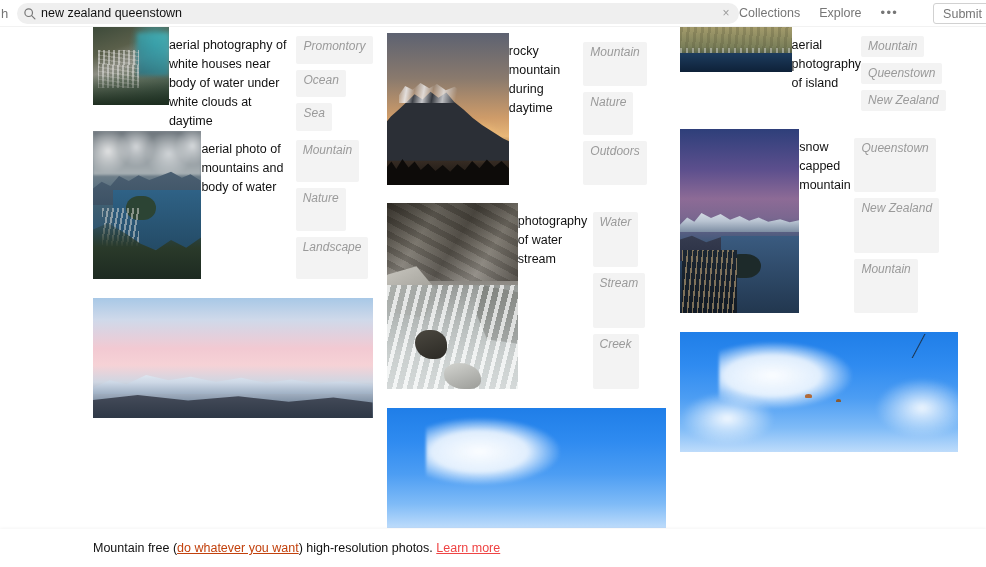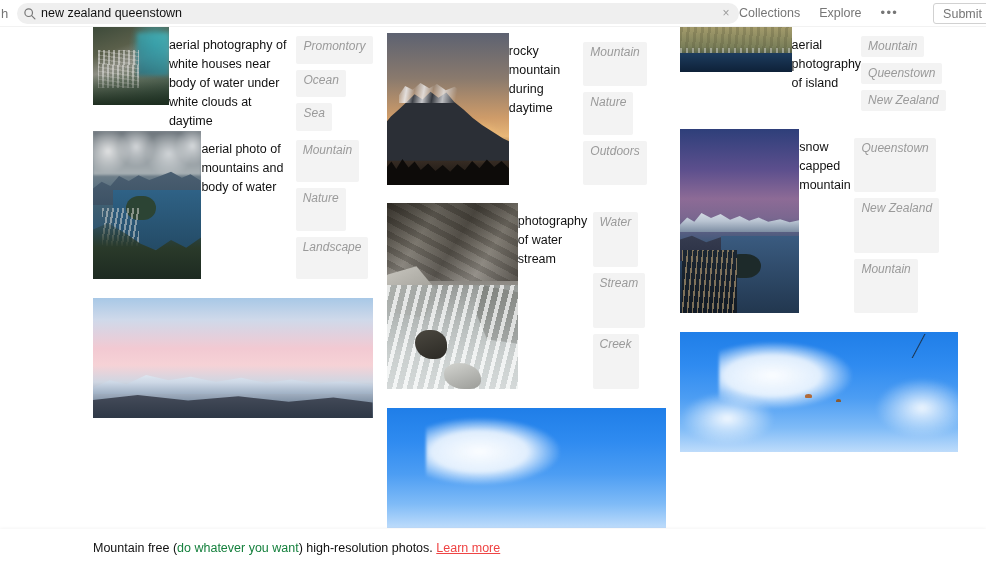--- a/index.html
+++ b/index.html
@@ -129,21 +129,21 @@
     display: flex; align-items: center;
     z-index: 45;
     box-shadow: 0 -1px 3px rgba(0,0,0,0.045);
   }
   .banner-text {
     margin-left: 93px;
     font-size: 12.5px; color: #111111;
     white-space: nowrap;
   }
   .banner-link {
-    color: #15803d; 
+    color: #c2410c; text-decoration: underline;
     cursor: pointer;
   }
   .banner-learn {
     color: #ef4444; text-decoration: underline; cursor: pointer;
   }
 
   
   .ph { position: absolute; inset: 0; }
 
   

